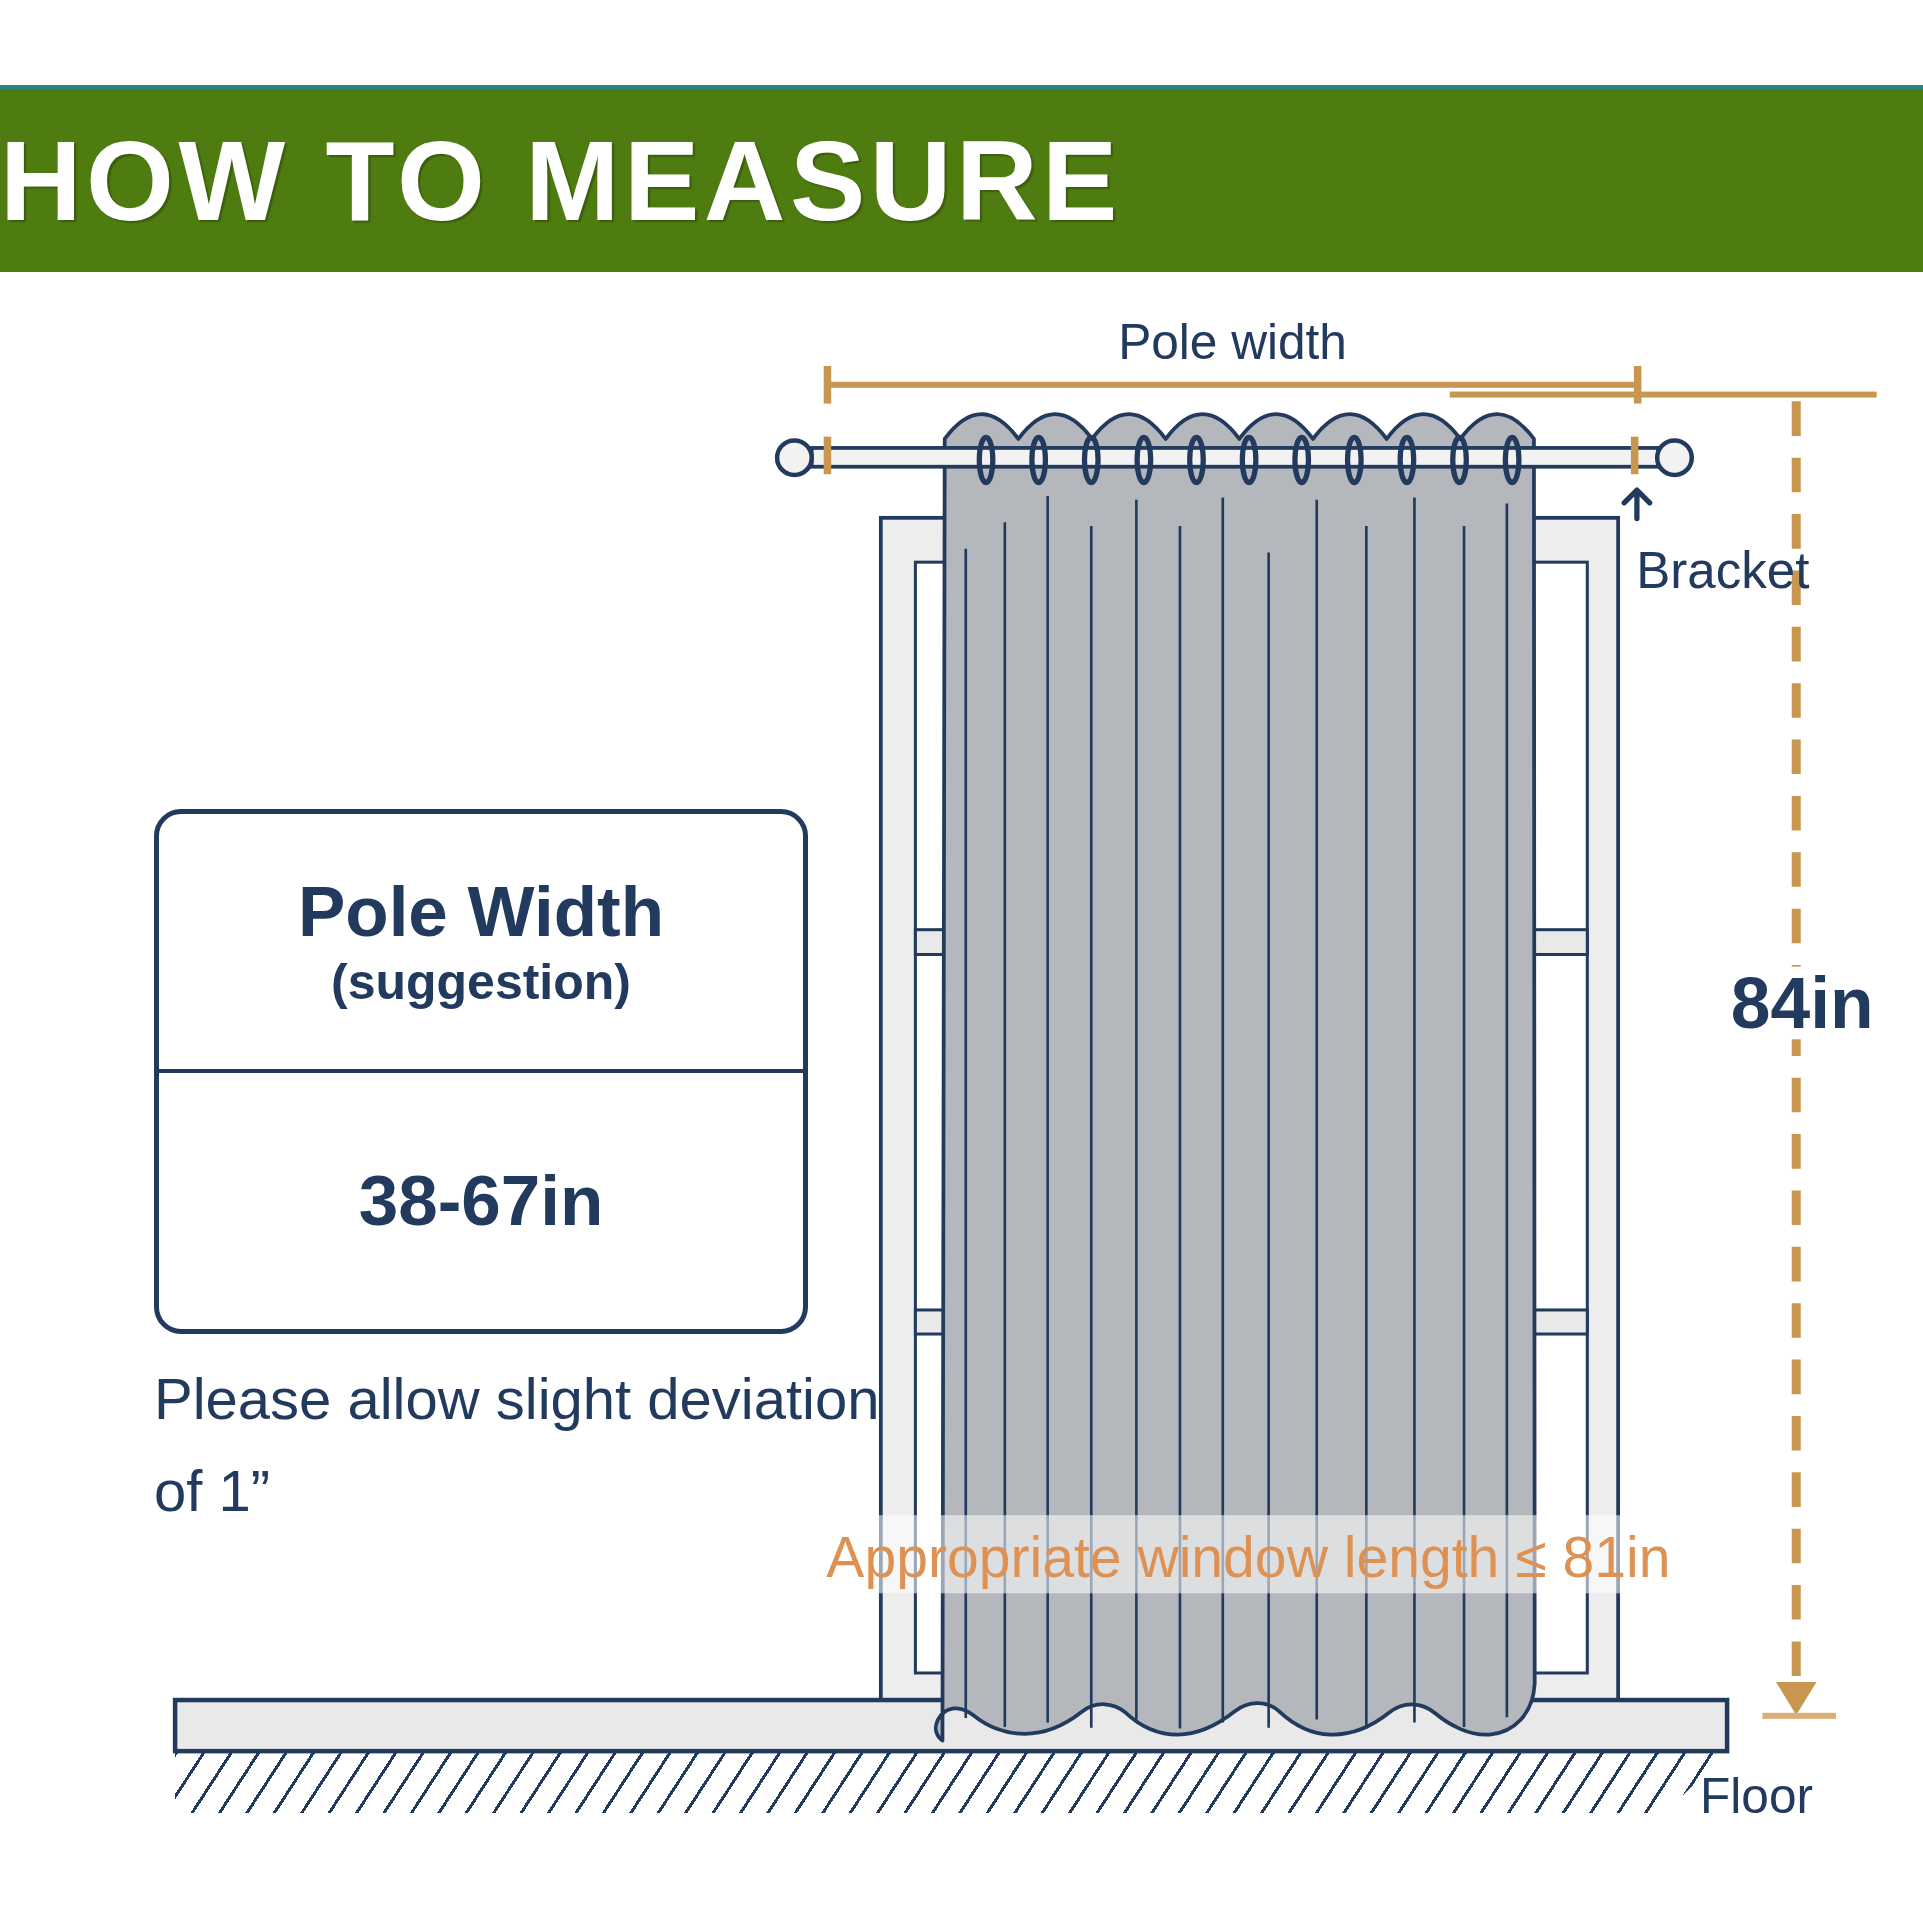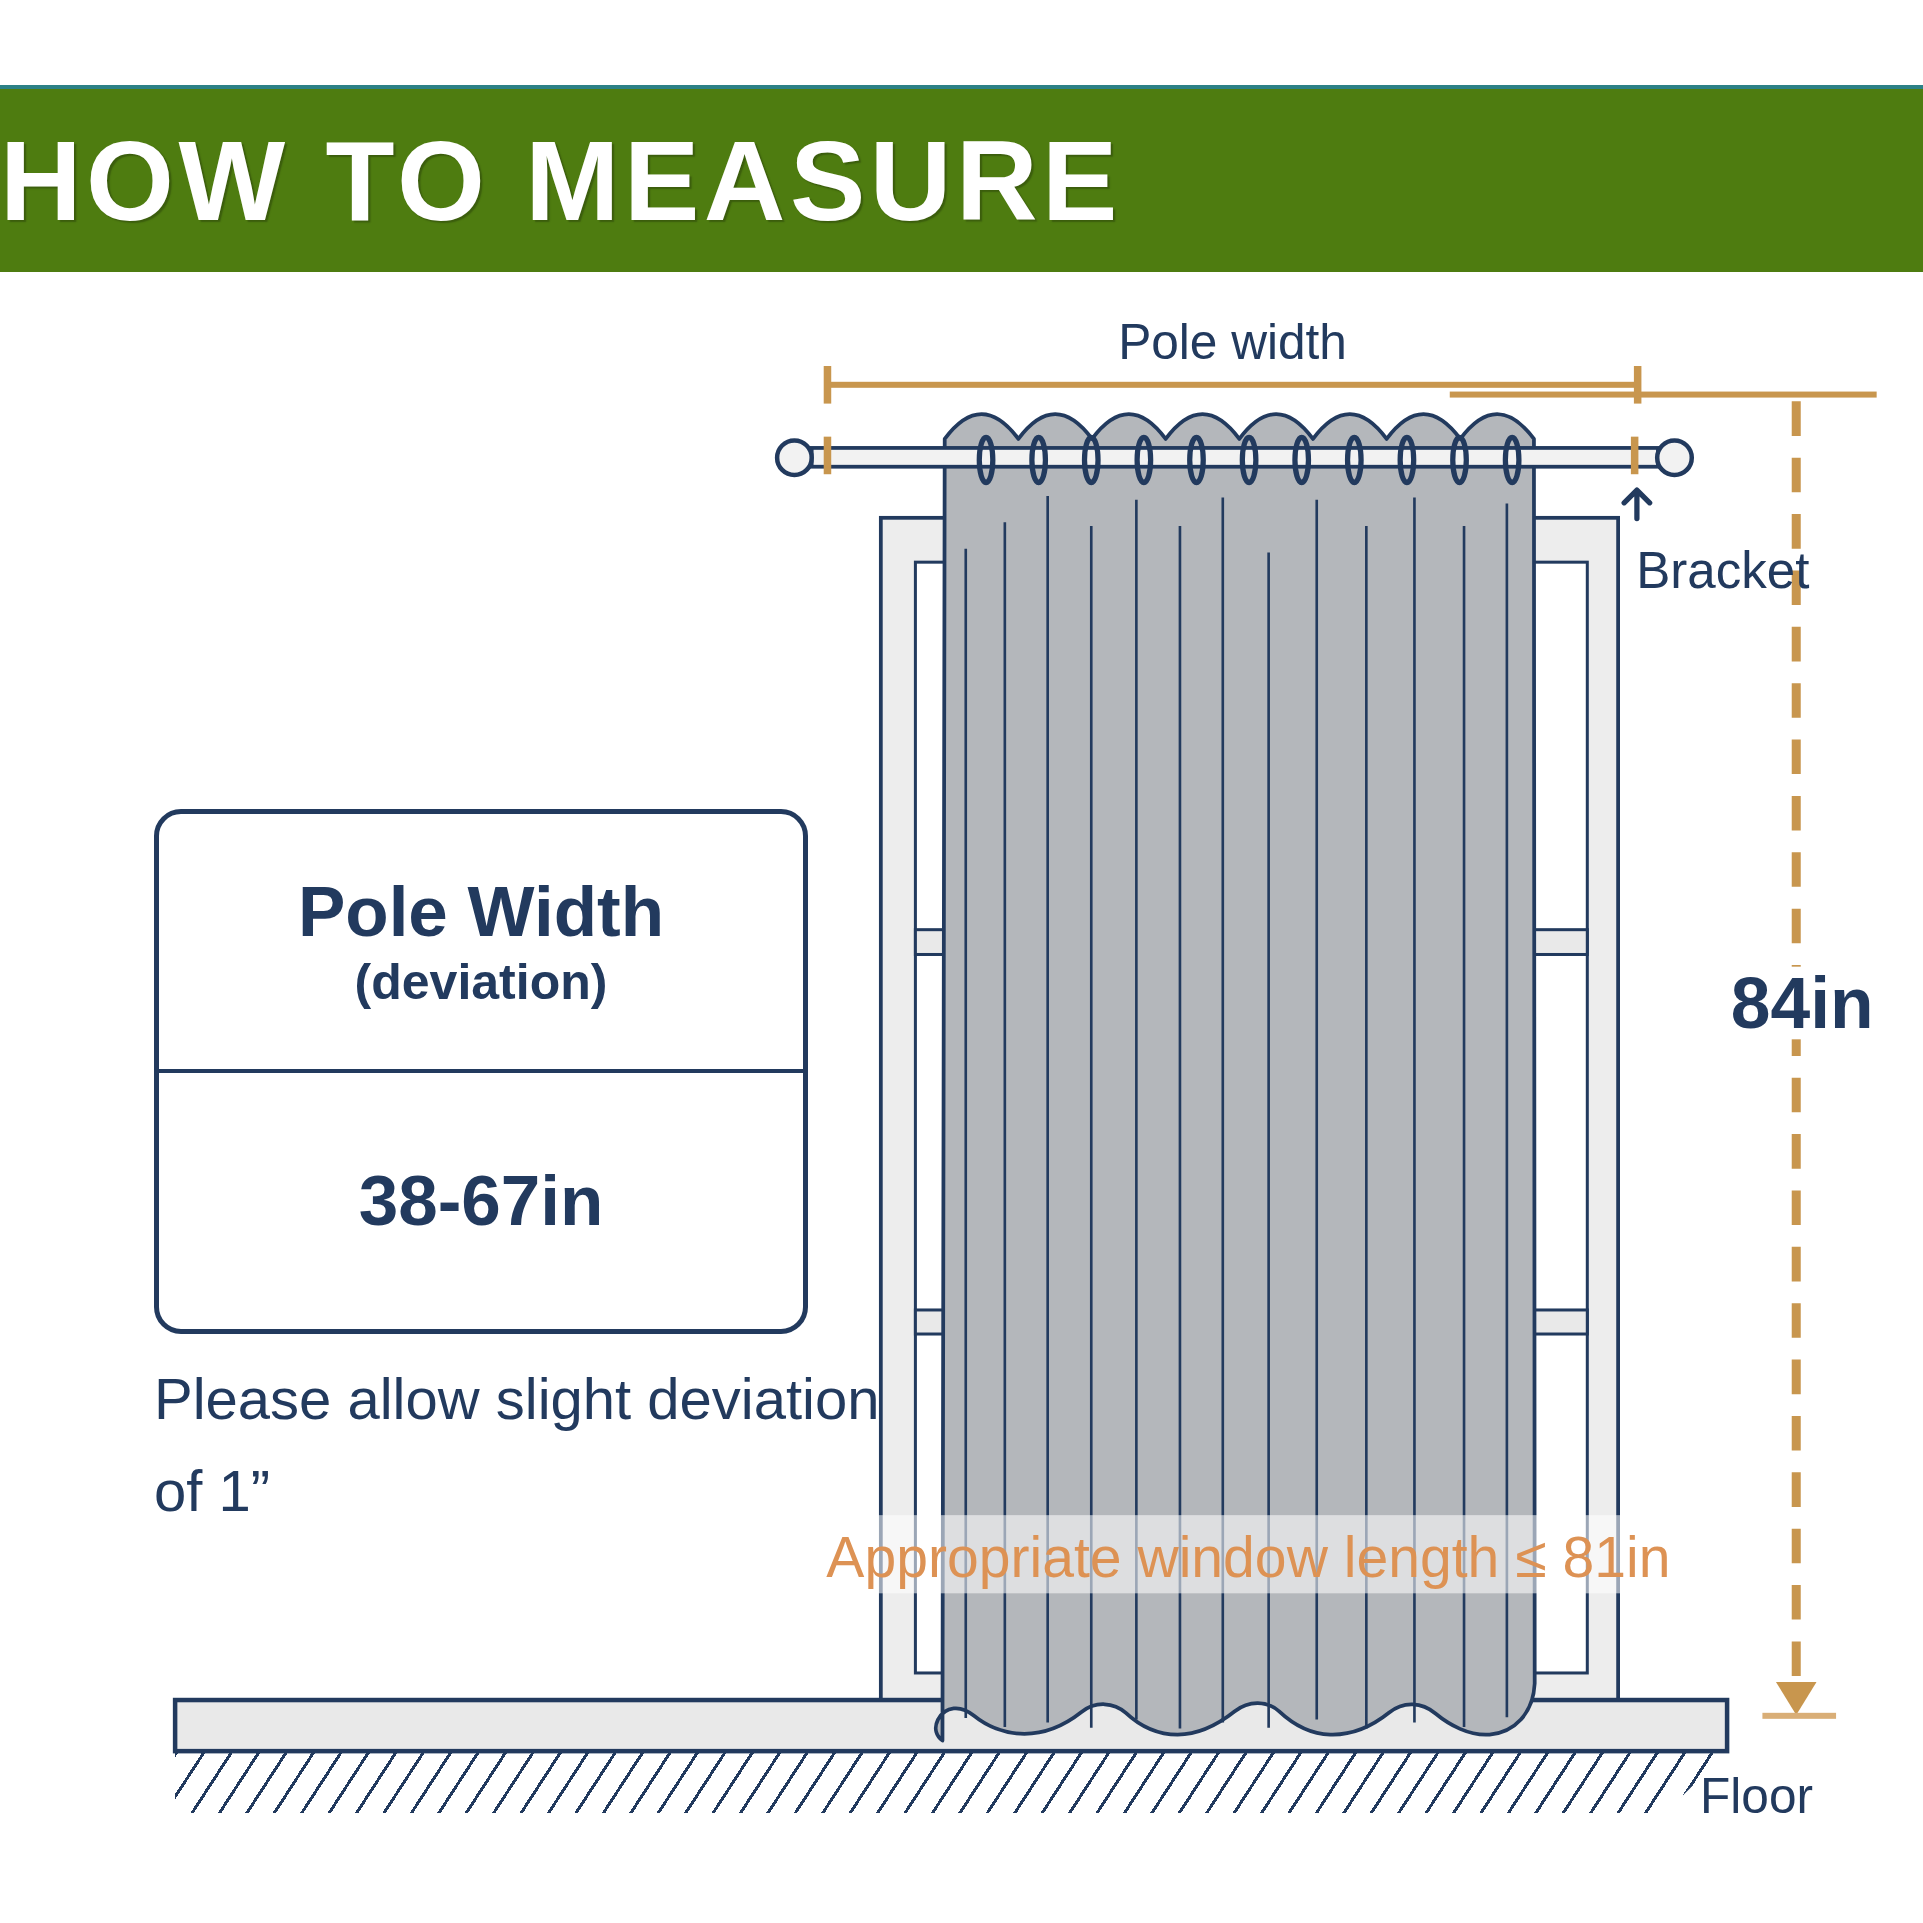--- a/index.html
+++ b/index.html
@@ -127,21 +127,21 @@
     <text class="lbl" x="1640" y="478" font-size="66" text-anchor="middle">Pole width</text>
     <text class="lbl" x="2177" y="782" font-size="68">Bracket</text>
     <text class="lbl" x="2398" y="1368" font-size="95" font-weight="bold" text-anchor="middle" style="paint-order:stroke;stroke:#ffffff;stroke-width:30">84in</text>
     <text class="lbl" x="2262" y="2412" font-size="66">Floor</text>
   </svg>
 
   <div class="size-table">
     <div class="st-right">
       <div class="st-cell-top">
         <div class="big">Pole Width</div>
-        <div class="small">(deviation)</div>
+        <div class="small">(suggestion)</div>
       </div>
       <div class="st-cell-bottom">
         <div class="big">38-67in</div>
       </div>
     </div>
   </div>
 
   <div class="caption">
     <div>Please allow slight deviation of 1”</div>
   </div>

